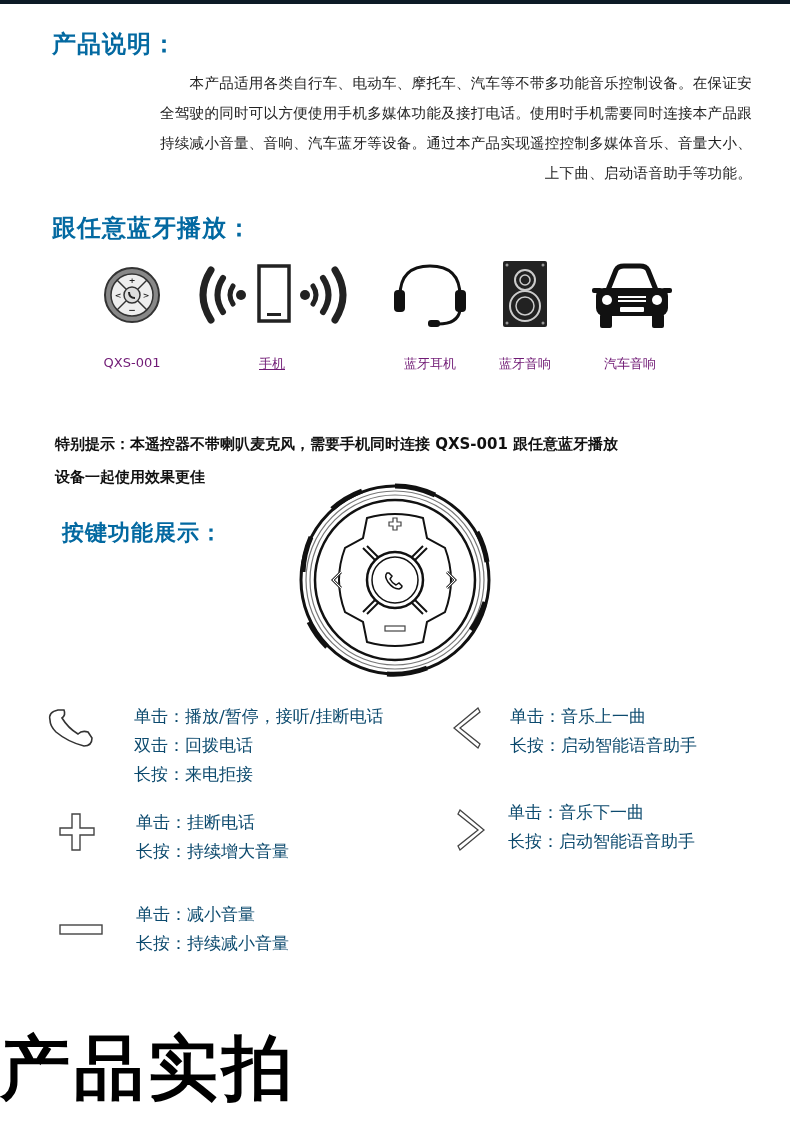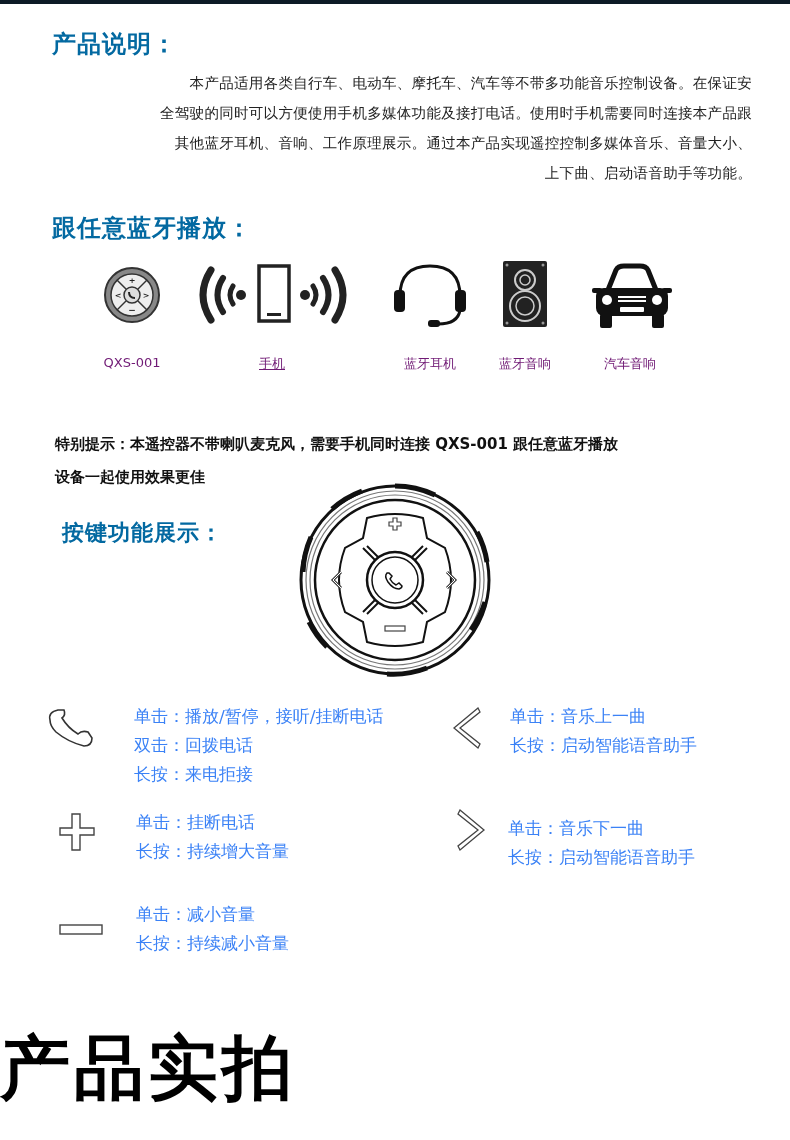--- a/index.html
+++ b/index.html
@@ -6,33 +6,33 @@
   body { width: 790px; height: 1140px; position: relative; overflow: hidden;
          font-family: "DejaVu Serif", "Liberation Serif", serif; color: #222; }
   .topbar { position: absolute; left: 0; top: 0; width: 790px; height: 4px; background: #0d1a26; }
   .abs { position: absolute; }
   .h1 { font-family: Liberation Sans, sans-serif; font-weight: bold; font-size: 24px; color: #0369a1; letter-spacing: 1px; }
   .para { font-size: 14.5px; line-height: 30px; color: #222; width: 700px; letter-spacing: 0.3px; text-align: right; }
   .para .indent { display: inline-block; width: 32px; }
   .para-line { white-space: nowrap; overflow: hidden; width: 700px; }
   .icon-label { font-family: "DejaVu Sans", "Liberation Sans", sans-serif; font-size: 13px; color: #701a75; text-align: center; }
   .notice { font-family: "DejaVu Sans", "Liberation Sans", sans-serif; font-weight: bold; font-size: 15px; color: #111; line-height: 33px; width: 700px; }
-  .fn-text { font-size: 17px; line-height: 29px; color: #3b82f6; white-space: nowrap; }
+  .fn-text { font-size: 17px; line-height: 29px; color: #0c4a6e; white-space: nowrap; }
   .big-title { font-family: "DejaVu Sans", "Liberation Sans", sans-serif; font-weight: bold; font-size: 70px; color: #000; letter-spacing: 4px; }
 </style>
 </head>
 <body>
 
 <div class="topbar"></div>
 
 <div class="abs h1" style="left:52px; top:28px;">产品说明：</div>
 <div class="abs para" style="left:52px; top:68px;">
   <div class="para-line"><span class="indent"></span><span>本产品适用各类自行车、电动车、摩托车、汽车等不带多功能音乐控制设备。在保证安</span></div>
   <div class="para-line">全驾驶的同时可以方便使用手机多媒体功能及接打电话。使用时手机需要同时连接本产品跟</div>
-  <div class="para-line">其他蓝牙耳机、音响、工作原理展示。通过本产品实现遥控控制多媒体音乐、音量大小、</div>
+  <div class="para-line">持续减小音量、音响、汽车蓝牙等设备。通过本产品实现遥控控制多媒体音乐、音量大小、</div>
   <div class="para-line">上下曲、启动语音助手等功能。</div>
 </div>
 
 <div class="abs h1" style="left:52px; top:212px;">跟任意蓝牙播放：</div>
 
 <div class="abs" style="left:103px; top:266px; width:58px; height:58px;">
   <svg width="58" height="58" viewBox="0 0 58 58">
     <circle cx="29" cy="29" r="27" fill="#888" stroke="#333" stroke-width="2"></circle>
     <circle cx="29" cy="29" r="21" fill="#eee" stroke="#333" stroke-width="1.5"></circle>
     <circle cx="29" cy="29" r="8" fill="#ddd" stroke="#333" stroke-width="1.5"></circle>
@@ -185,21 +185,21 @@
 <div class="abs fn-text" style="left:136px; top:808px;">
   <div>单击：挂断电话</div>
   <div>长按：持续增大音量</div>
 </div>
 
 <div class="abs" style="left:456px; top:808px; width:32px; height:44px;">
   <svg width="32" height="44" viewBox="0 0 32 44">
     <path d="M4 2 L28 22 L4 42 L2 38 L22 22 L2 6 Z" fill="#fff" stroke="#444" stroke-width="1.3"></path>
   </svg>
 </div>
-<div class="abs fn-text" style="left:508px; top:798px;margin-top:16px;">
+<div class="abs fn-text" style="left:508px; top:798px;">
   <div>单击：音乐下一曲</div>
   <div>长按：启动智能语音助手</div>
 </div>
 
 <div class="abs" style="left:58px; top:922px; width:46px; height:16px;">
   <svg width="46" height="16" viewBox="0 0 46 16">
     <rect x="2" y="3" width="42" height="9" fill="#fff" stroke="#444" stroke-width="1.4"></rect>
   </svg>
 </div>
 <div class="abs fn-text" style="left:136px; top:900px;">

